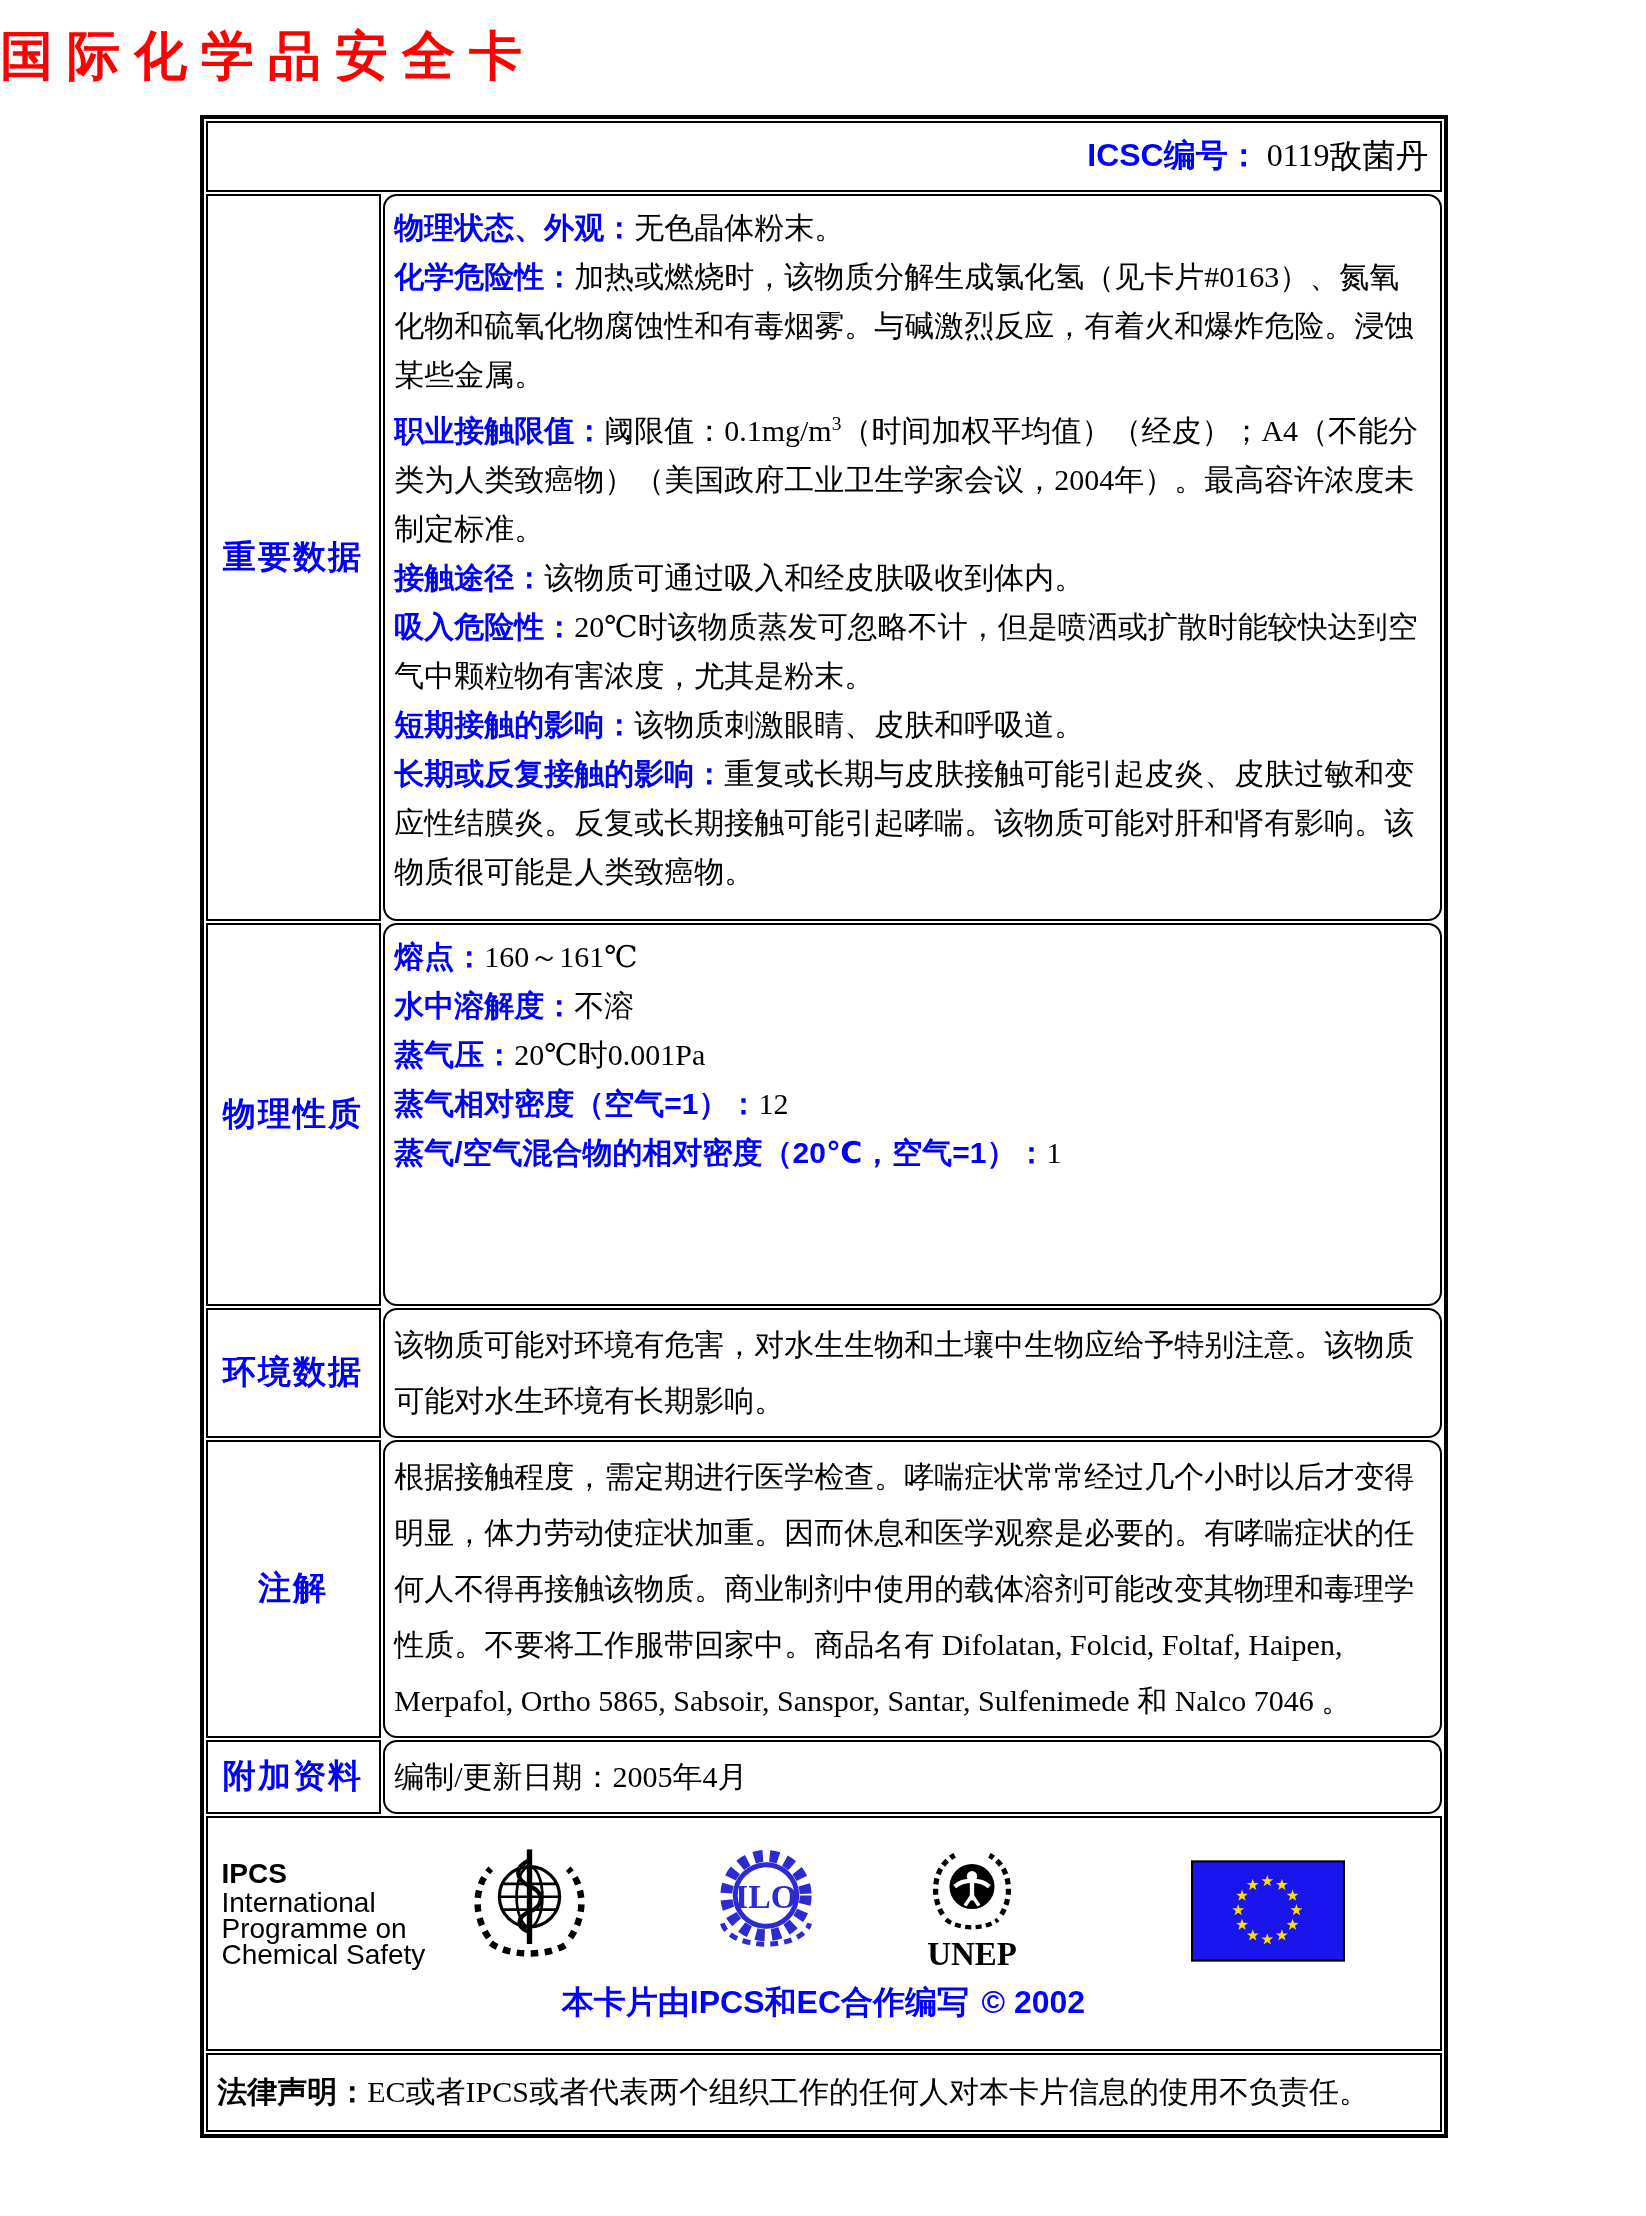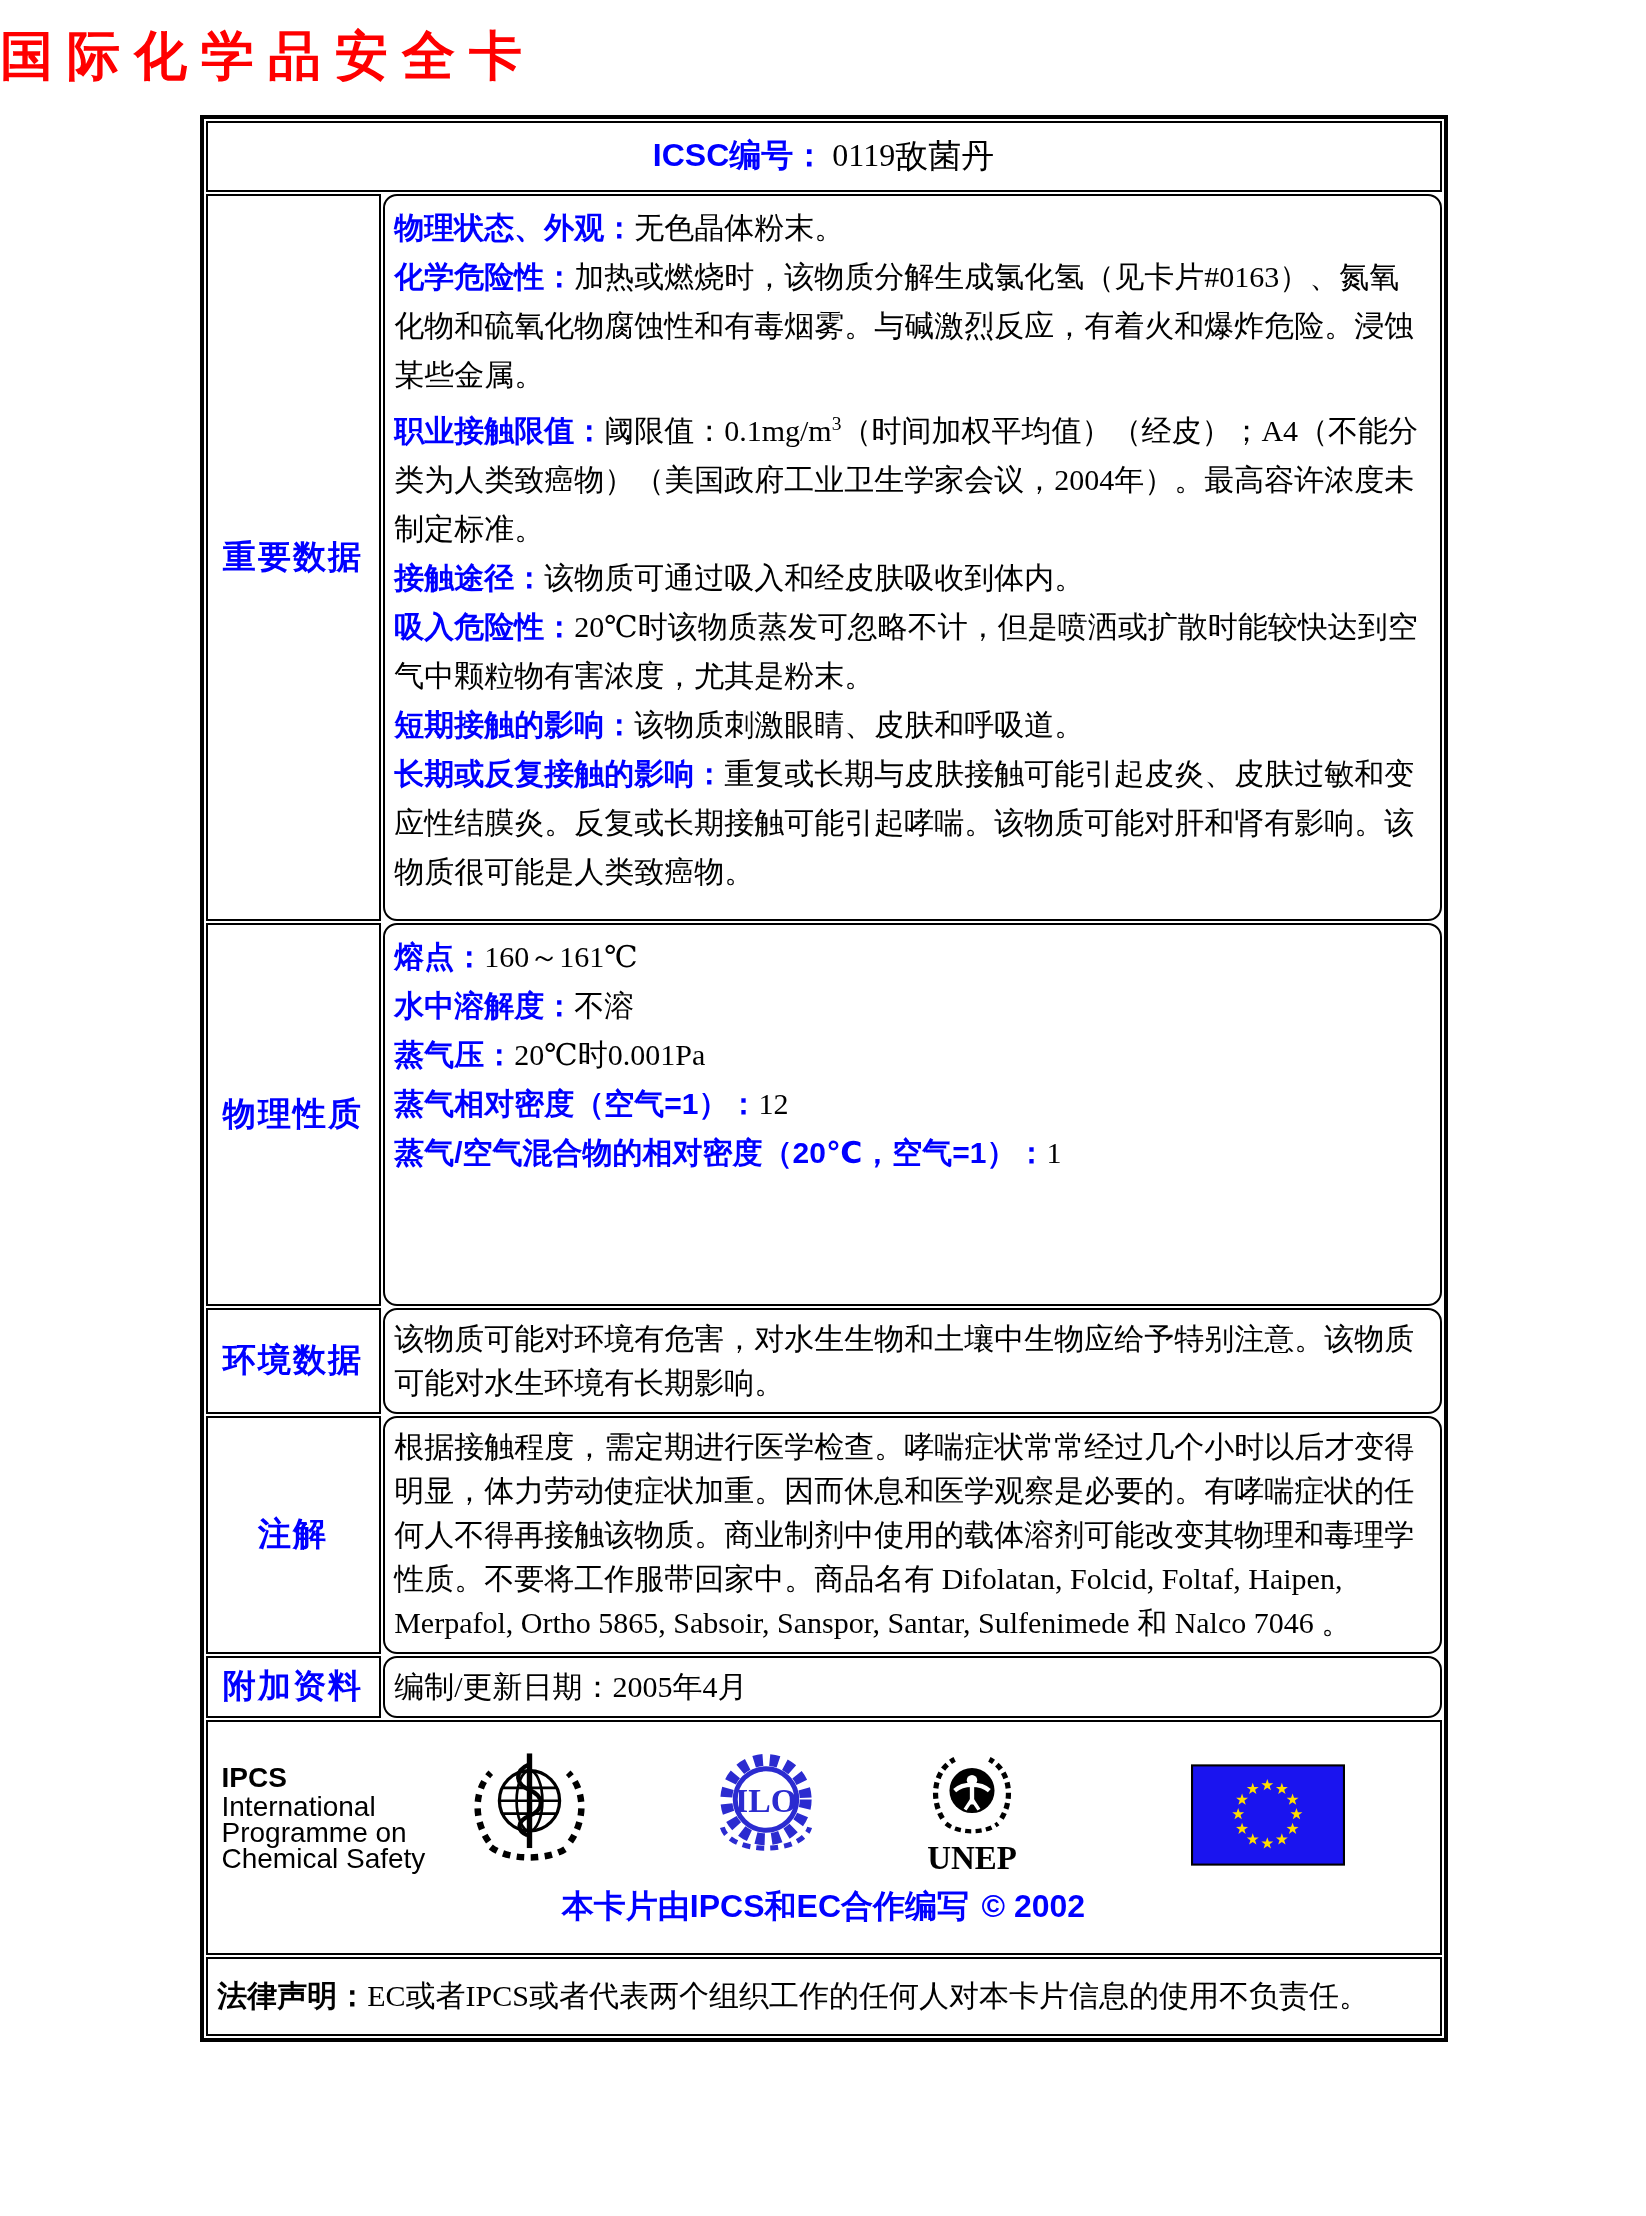--- a/index.html
+++ b/index.html
@@ -12,37 +12,37 @@
     font-family:"Liberation Sans","DejaVu Sans",sans-serif;
     font-weight:bold;font-size:53px;letter-spacing:14px;
   }
   table.card{
     margin:22px auto 0 auto;width:1248px;
     border:4.2px solid #000;border-collapse:separate;border-spacing:2.1px;
     table-layout:fixed;background:#fff;
   }
   td,th{border:2.1px solid #000;background:#fff;}
   .header-cell{height:61px;padding:2.8px 11px;vertical-align:middle;}
-  .hdr-flex{display:flex;justify-content:center;align-items:center;}
+  .hdr-flex{display:flex;justify-content:flex-end;align-items:center;}
   .blue-bold{
     color:#0000ff;font-family:"Liberation Sans","DejaVu Sans",sans-serif;
     font-weight:bold;
   }
   .hdr-left{font-size:32px;}
   .hdr-num{font-size:32px;color:#000;margin-left:7px;}
   .hdr-right{font-size:33px;color:#000;}
   .label-cell{
     text-align:center;vertical-align:middle;
     color:#0000ff;font-family:"Liberation Sans","DejaVu Sans",sans-serif;
     font-weight:bold;font-size:33px;letter-spacing:2.1px;padding:2.8px;
   }
   .content-cell{vertical-align:top;padding:7px 12.5px 7px 9.7px;font-size:30px;border-radius:14px;}
   .content-cell p{margin:0;}
   .roomy p{line-height:49px;}
-  .tight{line-height:44px;}
+  .tight{line-height:56px;}
   .ilabel{
     color:#0000ff;font-family:"Liberation Sans","DejaVu Sans",sans-serif;
     font-weight:bold;
   }
   sup.tlv-sup{font-size:19.5px;}
   .h-important{height:709px;}
   .h-physical{height:365px;}
   .h-env{height:83px;}
   .h-notes{height:219px;}
   .h-add{height:36px;vertical-align:middle;}

